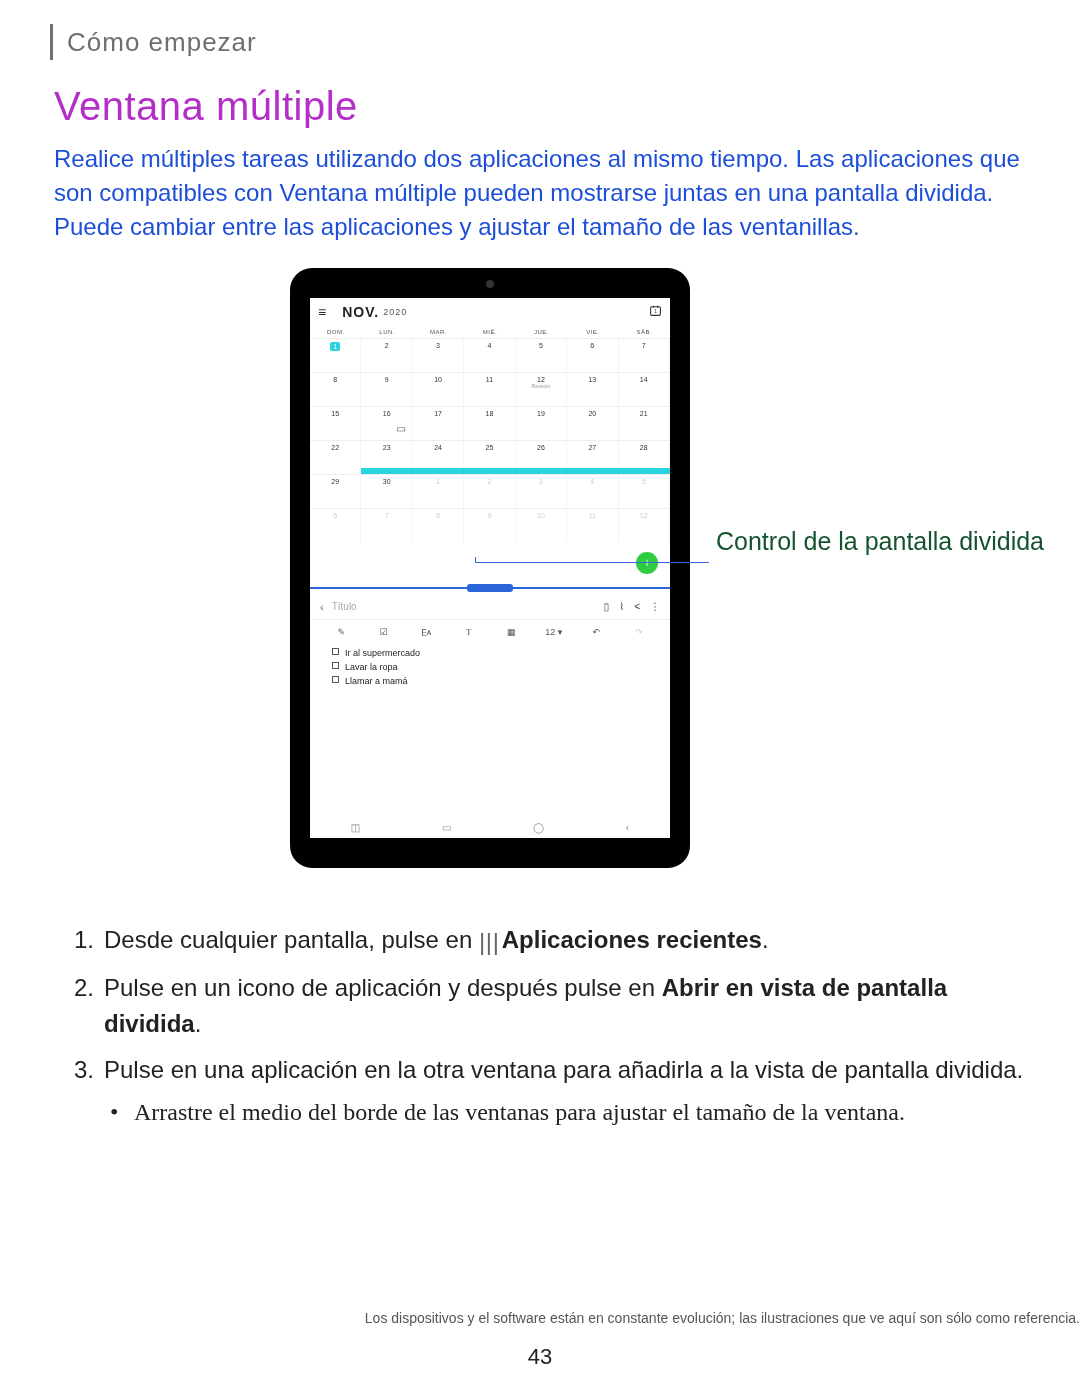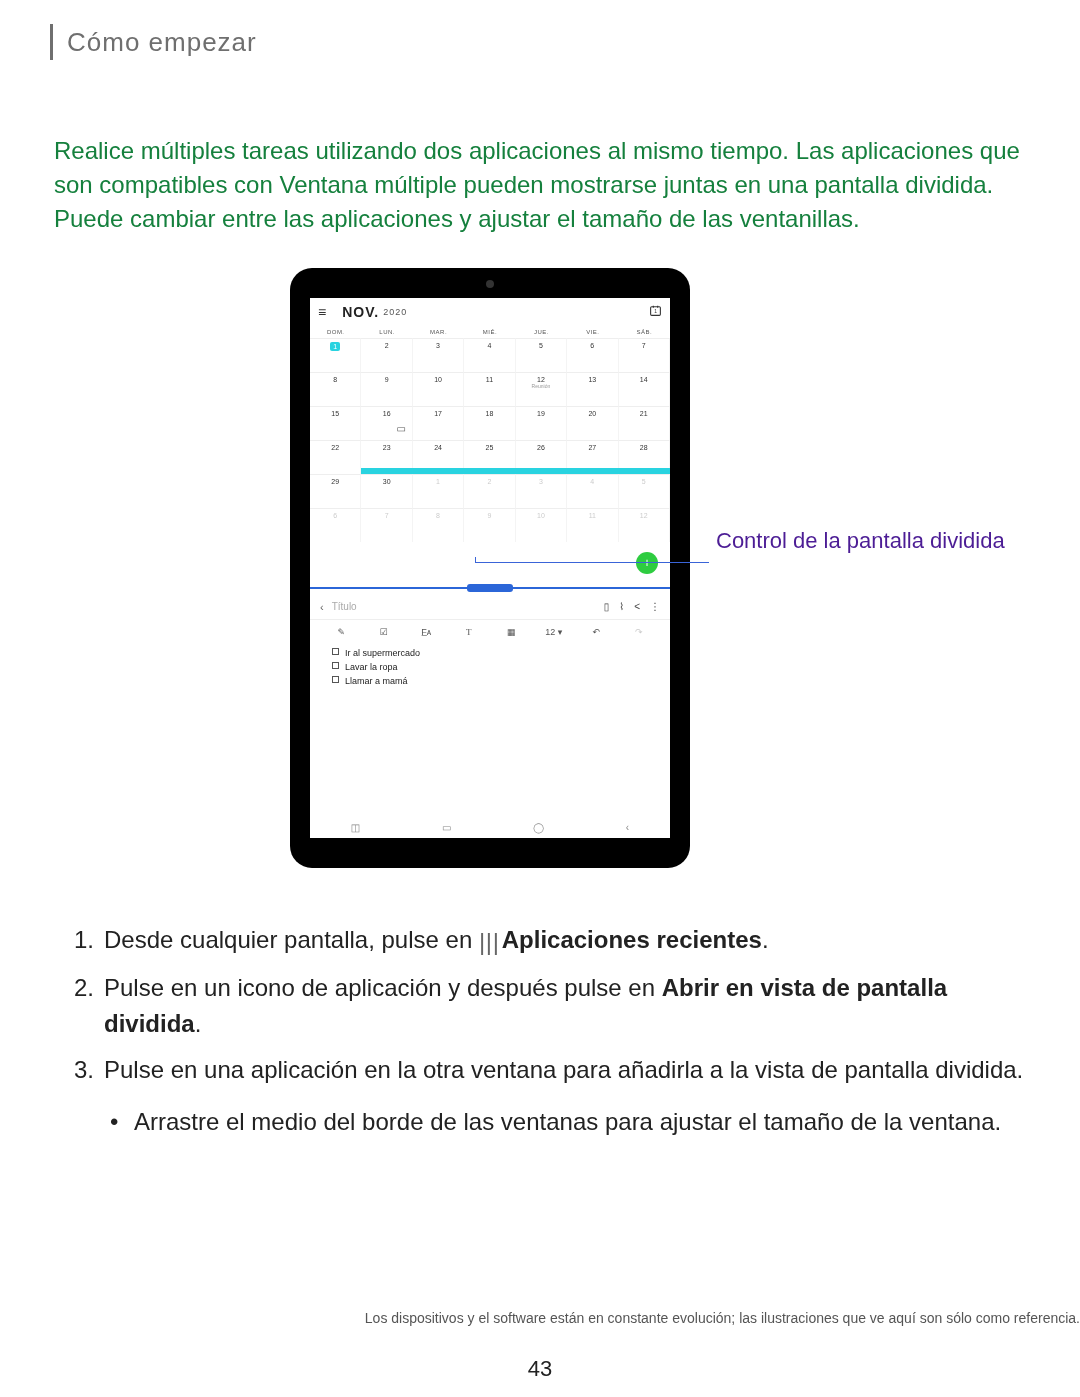--- a/index.html
+++ b/index.html
@@ -8,21 +8,21 @@
 
   
   .crumb-wrap { position: absolute; left: 50px; top: 24px; display: flex; align-items: center; }
   .crumb-bar { width: 3px; height: 36px; background: #6f6f6f; margin-right: 14px; }
   .crumb { font-size: 26px; color: #6f6f6f; font-weight: 300; letter-spacing: 1px; }
 
   
   .title { position: absolute; left: 54px; top: 84px; font-size: 40px; color: #b42ec8; font-weight: 500; letter-spacing: 0.5px; }
 
   
-  .intro { position: absolute; left: 54px; top: 134px; width: 980px; font-size: 24px; line-height: 34px; color: #15803d; }
+  .intro { position: absolute; left: 54px; top: 142px; width: 980px; font-size: 24px; line-height: 34px; color: #1d4ed8; }
 
   
   .tablet-wrap { position: absolute; left: 290px; top: 268px; width: 400px; height: 600px; }
   .tablet { width: 400px; height: 600px; background: #000; border-radius: 22px; padding: 30px 20px 30px 20px; position: relative; }
   .camdot { position: absolute; left: 50%; top: 12px; width: 8px; height: 8px; background: #333; border-radius: 50%; transform: translateX(-50%); }
   .screen { width: 100%; height: 100%; background: #fff; position: relative; overflow: hidden; }
 
   
   .cal-head { display: flex; align-items: center; height: 28px; padding: 0 8px; }
   .burger { font-size: 14px; color: #333; }
@@ -55,45 +55,46 @@
   .notes-body { position: absolute; left: 22px; top: 350px; font-size: 9px; color: #222; }
   .notes-body div { margin-bottom: 4px; display: flex; align-items: flex-start; }
   .notes-body .cb { width: 7px; height: 7px; border: 0.7px solid #555; margin-right: 6px; }
 
   
   .navbar { position: absolute; left: 0; right: 0; bottom: 0; height: 22px; display: flex; align-items: center; justify-content: space-around; color: #888; font-size: 10px; }
 
   
   .callout-line1 { position: absolute; left: 475px; top: 562px; width: 234px; border-top: 1px solid #3a64d8; }
   .callout-line2 { position: absolute; left: 475px; top: 557px; height: 5px; border-left: 1px solid #3a64d8; }
-  .callout-text { position: absolute; left: 716px; top: 526px; font-size: 22px; line-height: 30px; color: #4c1d95; }
+  .callout-text { position: absolute; left: 716px; top: 526px; font-size: 25px; line-height: 30px; color: #14532d; }
 
   
   .steps { position: absolute; left: 74px; top: 922px; width: 960px; font-size: 24px; line-height: 36px; }
   .steps li { list-style: none; margin-bottom: 10px; padding-left: 30px; position: relative; }
   .steps li > .num { position: absolute; left: 0; }
-  .steps .sub { list-style: none; margin-top: 16px; padding-left: 30px; position: relative; }
+  .steps .sub { list-style: none; margin-top: 6px; padding-left: 30px; position: relative; font-family: Liberation Serif, serif; }
   .steps .sub::before { content: "•"; position: absolute; left: 6px; }
   .recents-icon { display: inline-block; vertical-align: -2px; letter-spacing: -3px; font-weight: 300; color: #666; }
   b { font-weight: 600; text-align: center; }
 
   
   .foot { position: absolute; left: 0; right: 0; top: 1310px; text-align: right; font-size: 14px; color: #555; }
-  .pagenum { position: absolute; left: 0; right: 0; top: 1344px; text-align: center; font-size: 22px; margin-top: 12px; }
+  .pagenum { position: absolute; left: 0; right: 0; top: 1344px; text-align: center; font-size: 22px; }
 </style>
 </head>
 <body>
 
 <div class="page">
 
   <div class="crumb-wrap">
     <div class="crumb-bar"></div>
     <div class="crumb">Cómo empezar</div>
   </div>
 
+  <h1 class="title">Ventana múltiple</h1>
 
   <p class="intro">Realice múltiples tareas utilizando dos aplicaciones al mismo tiempo. Las aplicaciones que son compatibles con Ventana múltiple pueden mostrarse juntas en una pantalla dividida. Puede cambiar entre las aplicaciones y ajustar el tamaño de las ventanillas.</p>
 
   <div class="tablet-wrap">
     <div class="tablet">
       <div class="camdot"></div>
       <div class="screen">
 
         <div class="cal-head">
           <span class="burger">≡</span>

